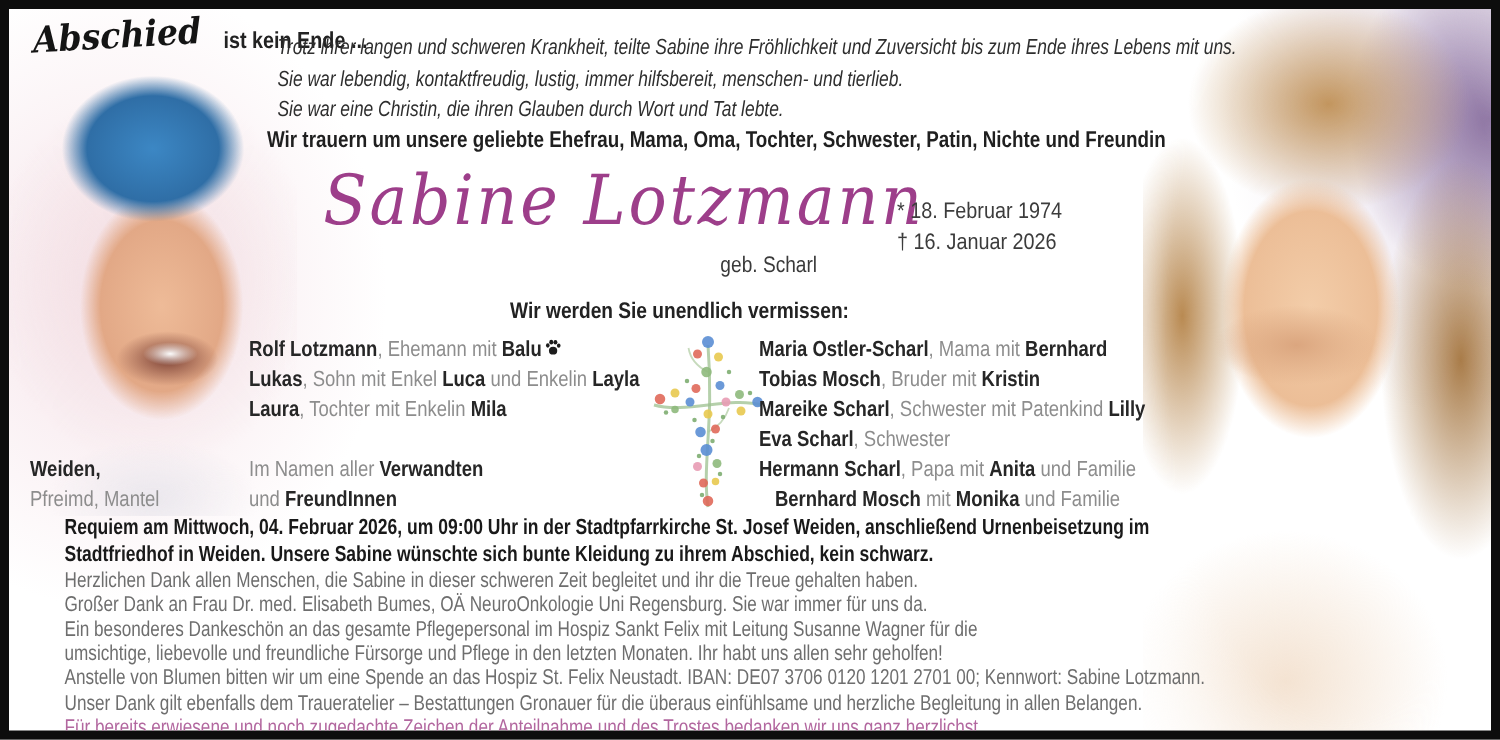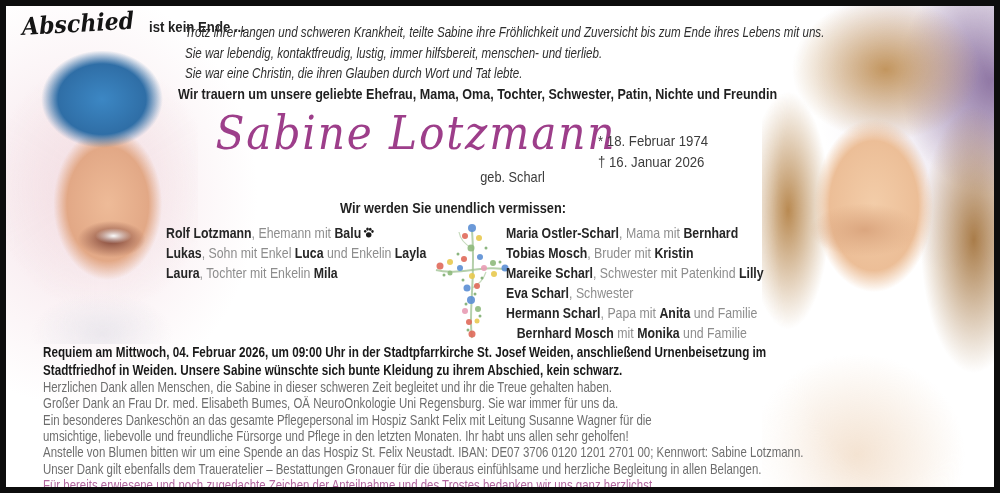--- a/index.html
+++ b/index.html
@@ -176,21 +176,29 @@
           <ellipse cx="10" cy="13.5" rx="5" ry="4" fill="#1c1c1c"></ellipse>
           <circle cx="3.6" cy="8.2" r="2.2" fill="#1c1c1c"></circle>
           <circle cx="7.8" cy="4.8" r="2.4" fill="#1c1c1c"></circle>
           <circle cx="12.8" cy="4.9" r="2.4" fill="#1c1c1c"></circle>
           <circle cx="16.8" cy="8.4" r="2.2" fill="#1c1c1c"></circle>
         </svg></div>
     <div class="m-line"><span><span class="b">Lukas</span><span>, Sohn mit Enkel </span><span class="b">Luca</span><span> und Enkelin </span><span class="b">Layla</span></span></div>
     <div class="m-line"><span><span class="b">Laura</span><span>, Tochter mit Enkelin </span><span class="b">Mila</span></span></div>
   </div>
 
-
+  <div class="col places-col">
+    <div class="m-line"><span><span class="b">Weiden,</span></span></div>
+    <div class="m-line"><span><span>Pfreimd, Mantel</span></span></div>
+  </div>
+
+  <div class="col behalf-col">
+    <div class="m-line"><span><span>Im Namen aller </span><span class="b">Verwandten</span></span></div>
+    <div class="m-line"><span><span>und </span><span class="b">FreundInnen</span></span></div>
+  </div>
 
   <div class="col right-bottom-col">
     <div class="m-line"><span><span class="b">Hermann Scharl</span><span>, Papa mit </span><span class="b">Anita</span><span> und Familie</span></span></div>
     <div class="m-line"><span><span class="b">Bernhard Mosch</span><span> mit </span><span class="b">Monika</span><span> und Familie</span></span></div>
   </div>
 
   <div class="announce">
     <div class="ann ann-bold">Requiem am Mittwoch, 04. Februar 2026, um 09:00 Uhr in der Stadtpfarrkirche St. Josef Weiden, anschließend Urnenbeisetzung im</div>
     <div class="ann ann-bold">Stadtfriedhof in Weiden. Unsere Sabine wünschte sich bunte Kleidung zu ihrem Abschied, kein schwarz.</div>
     <div class="ann ann-gray">Herzlichen Dank allen Menschen, die Sabine in dieser schweren Zeit begleitet und ihr die Treue gehalten haben.</div>

